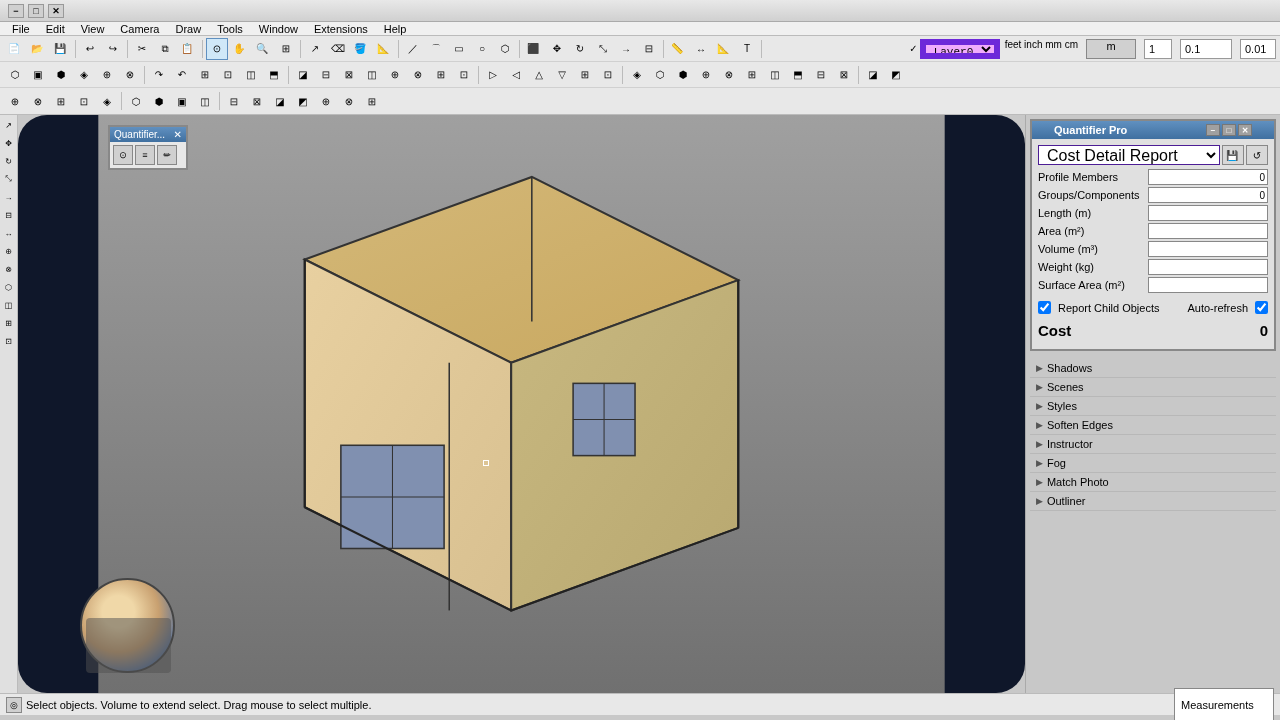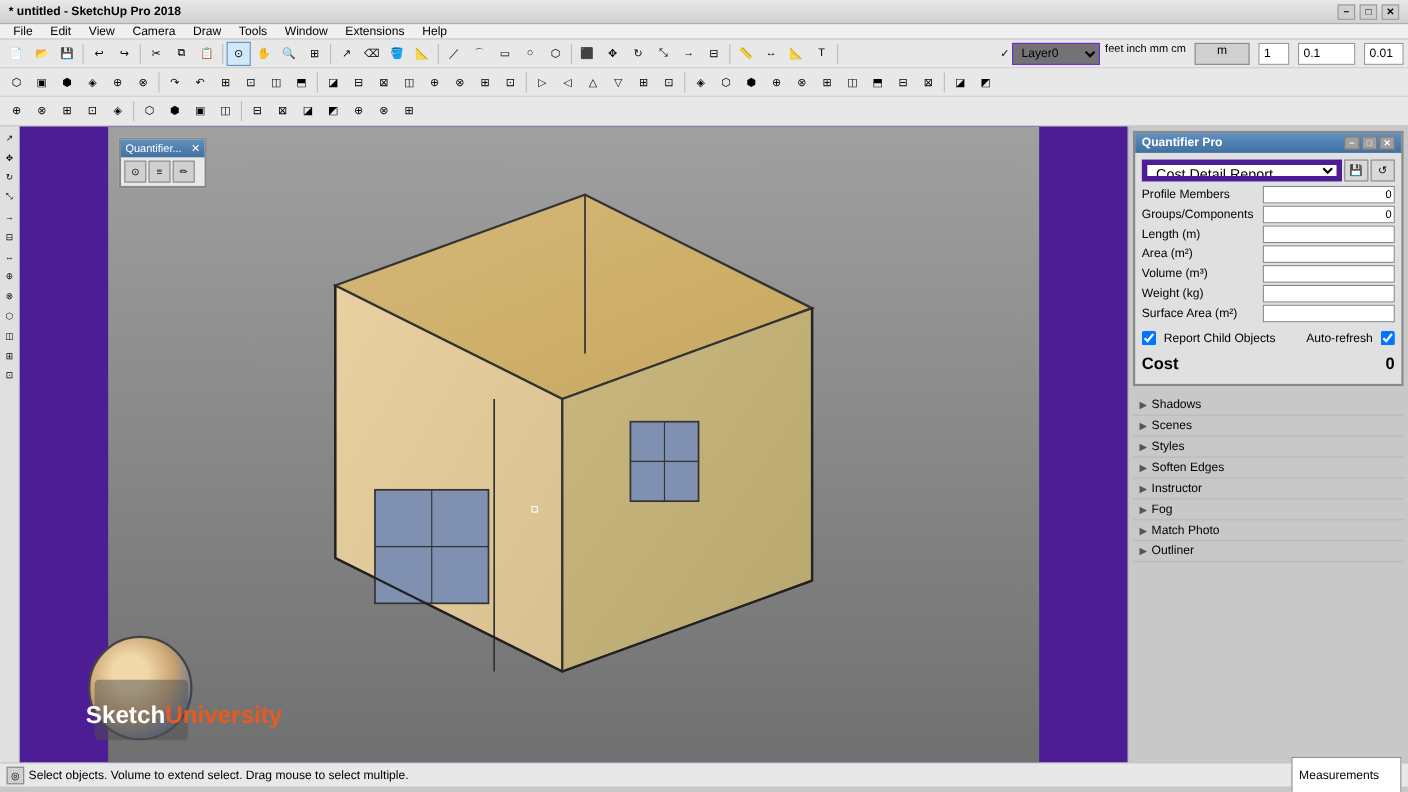--- a/index.html
+++ b/index.html
@@ -67,25 +67,26 @@
       width: 22px; height: 22px;
       background: #e8e8e8;
       border: 1px solid transparent;
       cursor: pointer;
       display: flex; align-items: center; justify-content: center;
       font-size: 10px;
     }
     .tb-sep { width: 1px; height: 18px; background: #bbb; margin: 0 2px; }
     .tb-layer-box {
       height: 20px;
-      background: #737373;
-      border: 1px solid #6d28d9;
+      background: #f0abfc;
+      border: 6px solid #6d28d9;
       padding: 0 4px;
       font-size: 11px;
       min-width: 80px;
+      font-family: Liberation Mono, monospace;
     }
     .tb-measure-box {
       height: 20px;
       background: #fff;
       border: 1px solid #999;
       padding: 0 4px;
       font-size: 11px;
       width: 50px;
     }
     .tb-small-box {
@@ -119,23 +120,24 @@
       background: #e0e0e0;
       border: 1px solid transparent;
       cursor: pointer;
       display: flex; align-items: center; justify-content: center;
       font-size: 8px;
     }
 
     
     #viewport {
       flex: 1;
-      background: #4c1d95;
+      background: #0f172a;
       position: relative;
       overflow: hidden;
+      border-radius: 29px;
     }
 
     
     #quantifier-float {
       position: absolute;
       top: 10px;
       left: 90px;
       background: #e8e8e8;
       border: 2px solid #888;
       width: 80px;
@@ -198,21 +200,21 @@
 
     
     #quant-dialog {
       background: #e0e0e0;
       border: 2px solid #888;
       margin: 4px;
     }
     #quant-dialog-title {
       background: linear-gradient(to bottom, #6090c0, #4070a0);
       color: #fff;
-      padding: 3px 6px;
+      padding: 3px 22px;
       font-size: 11px;
       font-weight: bold;
       display: flex;
       align-items: center;
       justify-content: space-between;
     }
     .dialog-btn { 
       width: 14px; height: 12px;
       background: #a0a0a0;
       border: 1px solid #777;
@@ -224,22 +226,22 @@
 
     .report-row {
       display: flex;
       align-items: center;
       margin-bottom: 4px;
     }
     .report-dropdown {
       flex: 1;
       height: 20px;
       background: #fff;
-      border: 5px solid #4c1d95;
-      font-size: 13px;
+      border: 1px solid #4c1d95;
+      font-size: 16px;
       padding: 0 4px;
     }
     .report-icon-btn {
       width: 22px; height: 20px;
       background: #d8d8d8;
       border: 1px solid #888;
       margin-left: 2px;
       cursor: pointer;
       display: flex; align-items: center; justify-content: center;
       font-size: 10px;
@@ -354,21 +356,20 @@
       display: flex;
       align-items: center;
       padding: 1px 4px;
       gap: 1px;
     }
   </style>
 </head>
 <body>
 
 <div id="title-bar">
-  <span class="title-text">* untitled - SketchUp Pro 2018</span>
   <div class="win-controls">
     <div class="win-btn">−</div>
     <div class="win-btn">□</div>
     <div class="win-btn">✕</div>
   </div>
 </div>
 
 <div id="menu-bar">
   <div class="menu-item">File</div>
   <div class="menu-item">Edit</div>
@@ -591,25 +592,20 @@
     
     <div id="person-circle" style="position:absolute;bottom:20px;left:62px;width:95px;height:95px;border-radius:50%;
                 background:radial-gradient(circle at 40% 35%, #f0d8a8 20%, #c8a070 50%, #5070a0 80%);
                 border:2px solid #444;overflow:hidden;">
     </div>
     
     <div style="position:absolute;bottom:20px;left:68px;width:85px;height:55px;
                 background:rgba(80,80,80,0.5);border-radius:4px;margin-top:40px;">
     </div>
 
-    <div id="watermark">
-      <div class="logo-text">
-        <span class="logo-sketch">Sketch</span><span class="logo-university">University</span>
-      </div>
-    </div>
 
     
     <div style="position:absolute;top:345px;left:465px;width:6px;height:6px;
                 border:1.5px solid #fff;border-radius:50;"></div>
   </div>
 
   <div id="right-panel">
 
     <div id="quant-dialog">
       <div id="quant-dialog-title">

